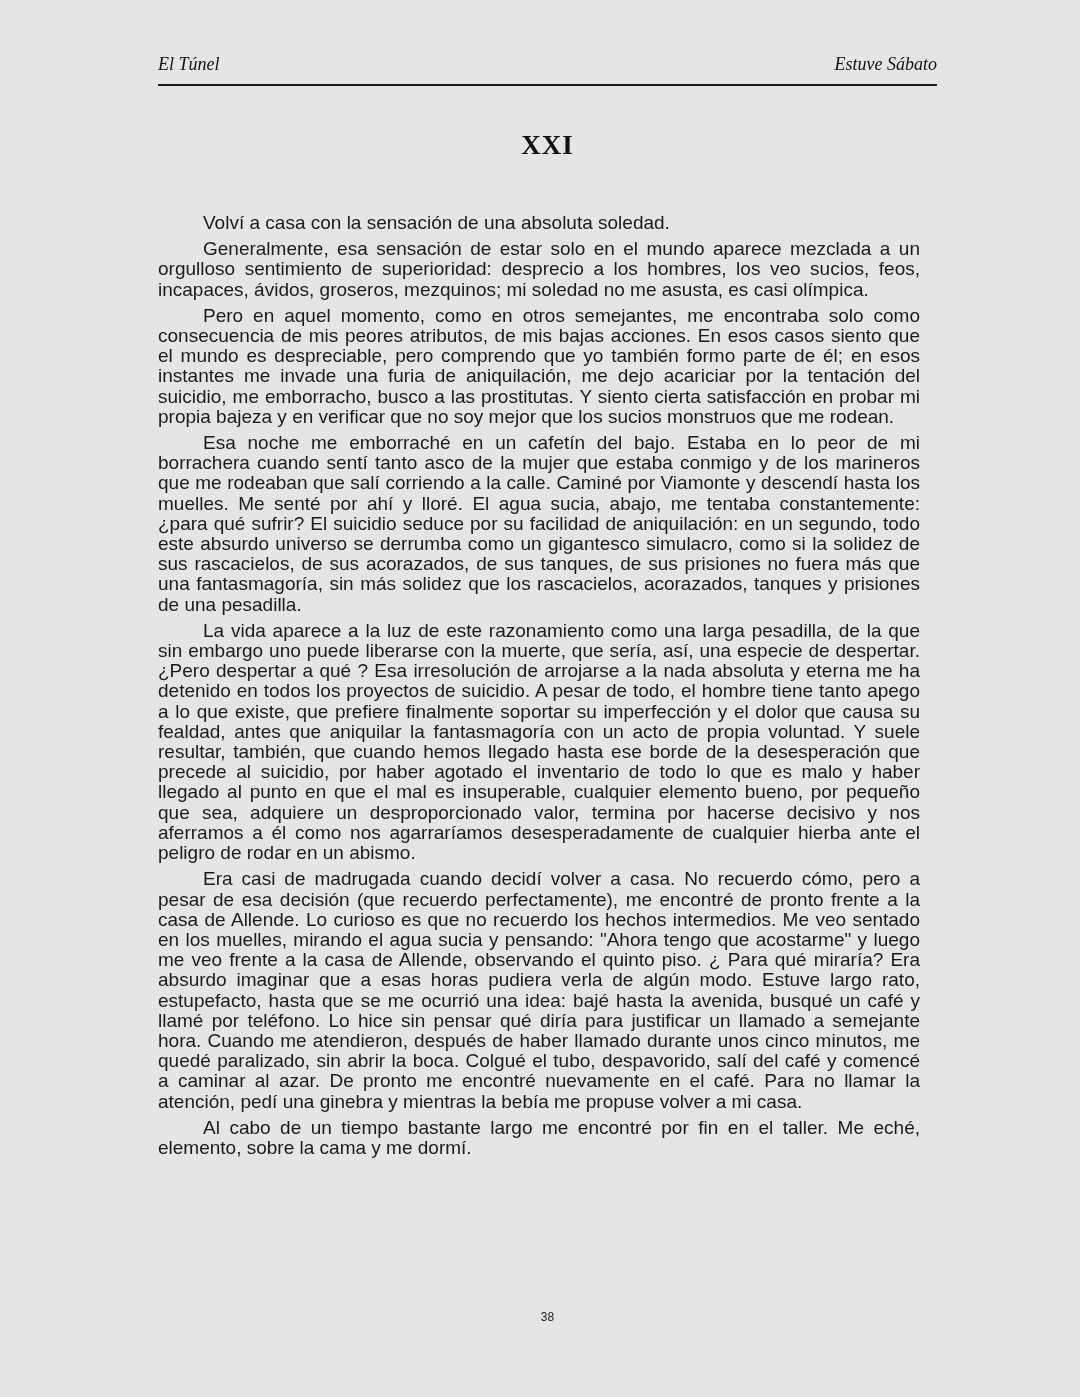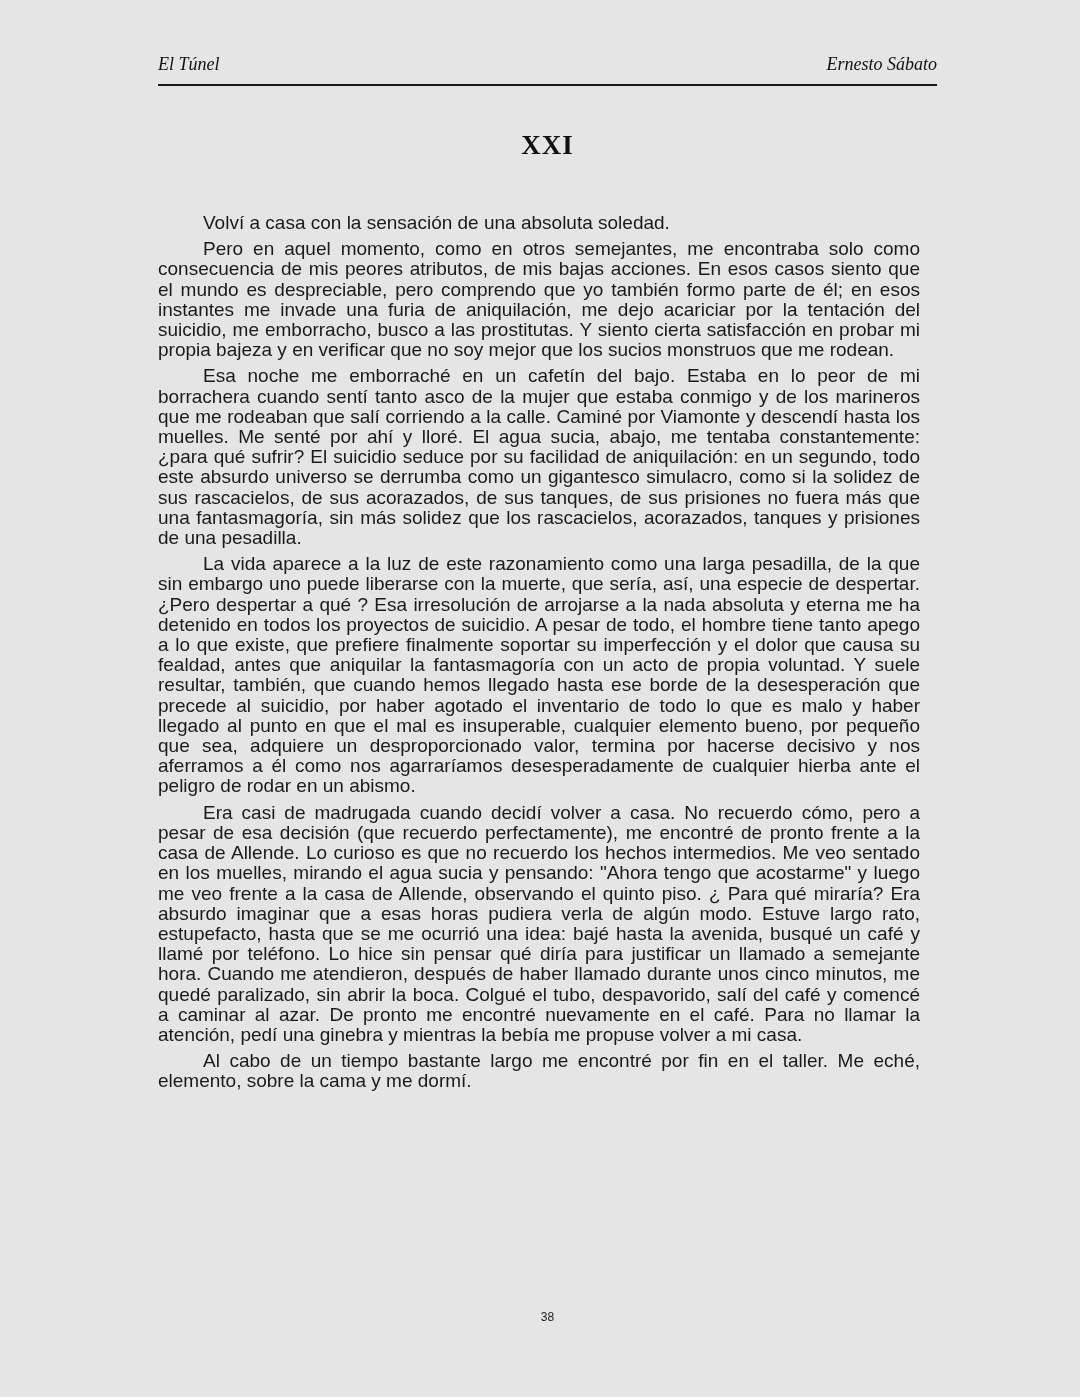--- a/index.html
+++ b/index.html
@@ -68,27 +68,28 @@
     color: #1a1a1a;
   }
 </style>
 </head>
 <body>
 
 <div class="page">
 
   <div class="page-header">
     <span>El Túnel</span>
-    <span>Ernesto Sábato</span>
+    <span>Estuve Sábato</span>
   </div>
 
   <div class="chapter-title">XXI</div>
 
   <div class="content">
     <p>Volví a casa con la sensación de una absoluta soledad.</p>
+    <p>Generalmente, esa sensación de estar solo en el mundo aparece mezclada a un orgulloso sentimiento de superioridad: desprecio a los hombres, los veo sucios, feos, incapaces, ávidos, groseros, mezquinos; mi soledad no me asusta, es casi olímpica.</p>
     <p>Pero en aquel momento, como en otros semejantes, me encontraba solo como consecuencia de mis peores atributos, de mis bajas acciones. En esos casos siento que el mundo es despreciable, pero comprendo que yo también formo parte de él; en esos instantes me invade una furia de aniquilación, me dejo acariciar por la tentación del suicidio, me emborracho, busco a las prostitutas. Y siento cierta satisfacción en probar mi propia bajeza y en verificar que no soy mejor que los sucios monstruos que me rodean.</p>
     <p>Esa noche me emborraché en un cafetín del bajo. Estaba en lo peor de mi borrachera cuando sentí tanto asco de la mujer que estaba conmigo y de los marineros que me rodeaban que salí corriendo a la calle. Caminé por Viamonte y descendí hasta los muelles. Me senté por ahí y lloré. El agua sucia, abajo, me tentaba constantemente: ¿para qué sufrir? El suicidio seduce por su facilidad de aniquilación: en un segundo, todo este absurdo universo se derrumba como un gigantesco simulacro, como si la solidez de sus rascacielos, de sus acorazados, de sus tanques, de sus prisiones no fuera más que una fantasmagoría, sin más solidez que los rascacielos, acorazados, tanques y prisiones de una pesadilla.</p>
     <p>La vida aparece a la luz de este razonamiento como una larga pesadilla, de la que sin embargo uno puede liberarse con la muerte, que sería, así, una especie de despertar. ¿Pero despertar a qué ? Esa irresolución de arrojarse a la nada absoluta y eterna me ha detenido en todos los proyectos de suicidio. A pesar de todo, el hombre tiene tanto apego a lo que existe, que prefiere finalmente soportar su imperfección y el dolor que causa su fealdad, antes que aniquilar la fantasmagoría con un acto de propia voluntad. Y suele resultar, también, que cuando hemos llegado hasta ese borde de la desesperación que precede al suicidio, por haber agotado el inventario de todo lo que es malo y haber llegado al punto en que el mal es insuperable, cualquier elemento bueno, por pequeño que sea, adquiere un desproporcionado valor, termina por hacerse decisivo y nos aferramos a él como nos agarraríamos desesperadamente de cualquier hierba ante el peligro de rodar en un abismo.</p>
     <p>Era casi de madrugada cuando decidí volver a casa. No recuerdo cómo, pero a pesar de esa decisión (que recuerdo perfectamente), me encontré de pronto frente a la casa de Allende. Lo curioso es que no recuerdo los hechos intermedios. Me veo sentado en los muelles, mirando el agua sucia y pensando: "Ahora tengo que acostarme" y luego me veo frente a la casa de Allende, observando el quinto piso. ¿ Para qué miraría? Era absurdo imaginar que a esas horas pudiera verla de algún modo. Estuve largo rato, estupefacto, hasta que se me ocurrió una idea: bajé hasta la avenida, busqué un café y llamé por teléfono. Lo hice sin pensar qué diría para justificar un llamado a semejante hora. Cuando me atendieron, después de haber llamado durante unos cinco minutos, me quedé paralizado, sin abrir la boca. Colgué el tubo, despavorido, salí del café y comencé a caminar al azar. De pronto me encontré nuevamente en el café. Para no llamar la atención, pedí una ginebra y mientras la bebía me propuse volver a mi casa.</p>
     <p>Al cabo de un tiempo bastante largo me encontré por fin en el taller. Me eché, elemento, sobre la cama y me dormí.</p>
   </div>
 
   <div class="page-number">38</div>
 
 </div>

